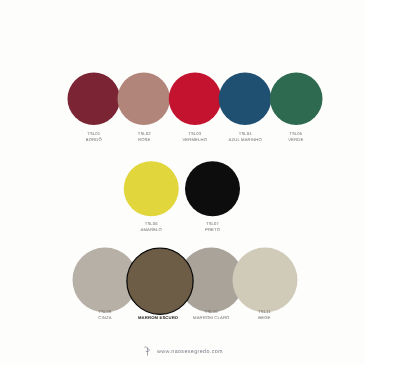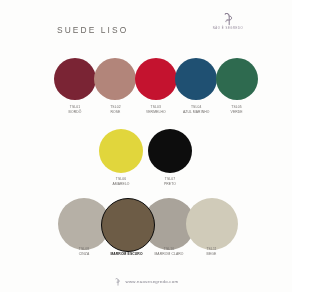--- a/index.html
+++ b/index.html
@@ -145,32 +145,20 @@
     font-size: 4.3px;
     letter-spacing: 0.3px;
     color: #7c7a86;
   }
 </style>
 </head>
 <body>
 
 <div id="page">
 
-  <div id="header">
-    <div id="page-title">SUEDE LISO</div>
-
-    <div id="brand-logo">
-      <svg id="brand-mark" viewBox="0 0 14 13">
-        <path d="M4.2 1.2 C4.2 0.4 5.4 0.2 6.4 0.6 C7.6 1.1 8.2 2.2 8.2 3.6 L8.2 11.6" fill="none" stroke="#8b7f92" stroke-width="1.05" stroke-linecap="round"></path>
-        <path d="M8.2 3.0 C9.7 3.0 10.6 3.9 10.6 5.0 C10.6 6.2 9.6 7.0 8.2 7.0 L6.2 7.0" fill="none" stroke="#8b7f92" stroke-width="1.0" stroke-linecap="round"></path>
-        <path d="M6.2 7.0 C5.0 7.2 4.5 8.0 4.9 8.8" fill="none" stroke="#8b7f92" stroke-width="0.9" stroke-linecap="round"></path>
-      </svg>
-      <span id="brand-name">NÃO É SEGREDO</span>
-    </div>
-  </div>
 
   <div class="swatch-row" id="row-1">
     <div class="row-discs">
       <div class="disc" id="d10" style="width: 42px; height: 42px; left: 54px; background: rgb(122, 36, 52); top: 2px;"></div>
       <div class="disc" id="d11" style="width: 42px; height: 42px; left: 94.4px; background: rgb(178, 133, 122); top: 2px;"></div>
       <div class="disc" id="d12" style="width: 42px; height: 42px; left: 134.8px; background: rgb(196, 19, 47); top: 2px;"></div>
       <div class="disc" id="d13" style="width: 42px; height: 42px; left: 175.2px; background: rgb(31, 80, 114); top: 2px;"></div>
       <div class="disc" id="d14" style="width: 42px; height: 42px; left: 215.6px; background: rgb(46, 106, 79); top: 2px;"></div>
     </div>
     <div class="row-labels">

